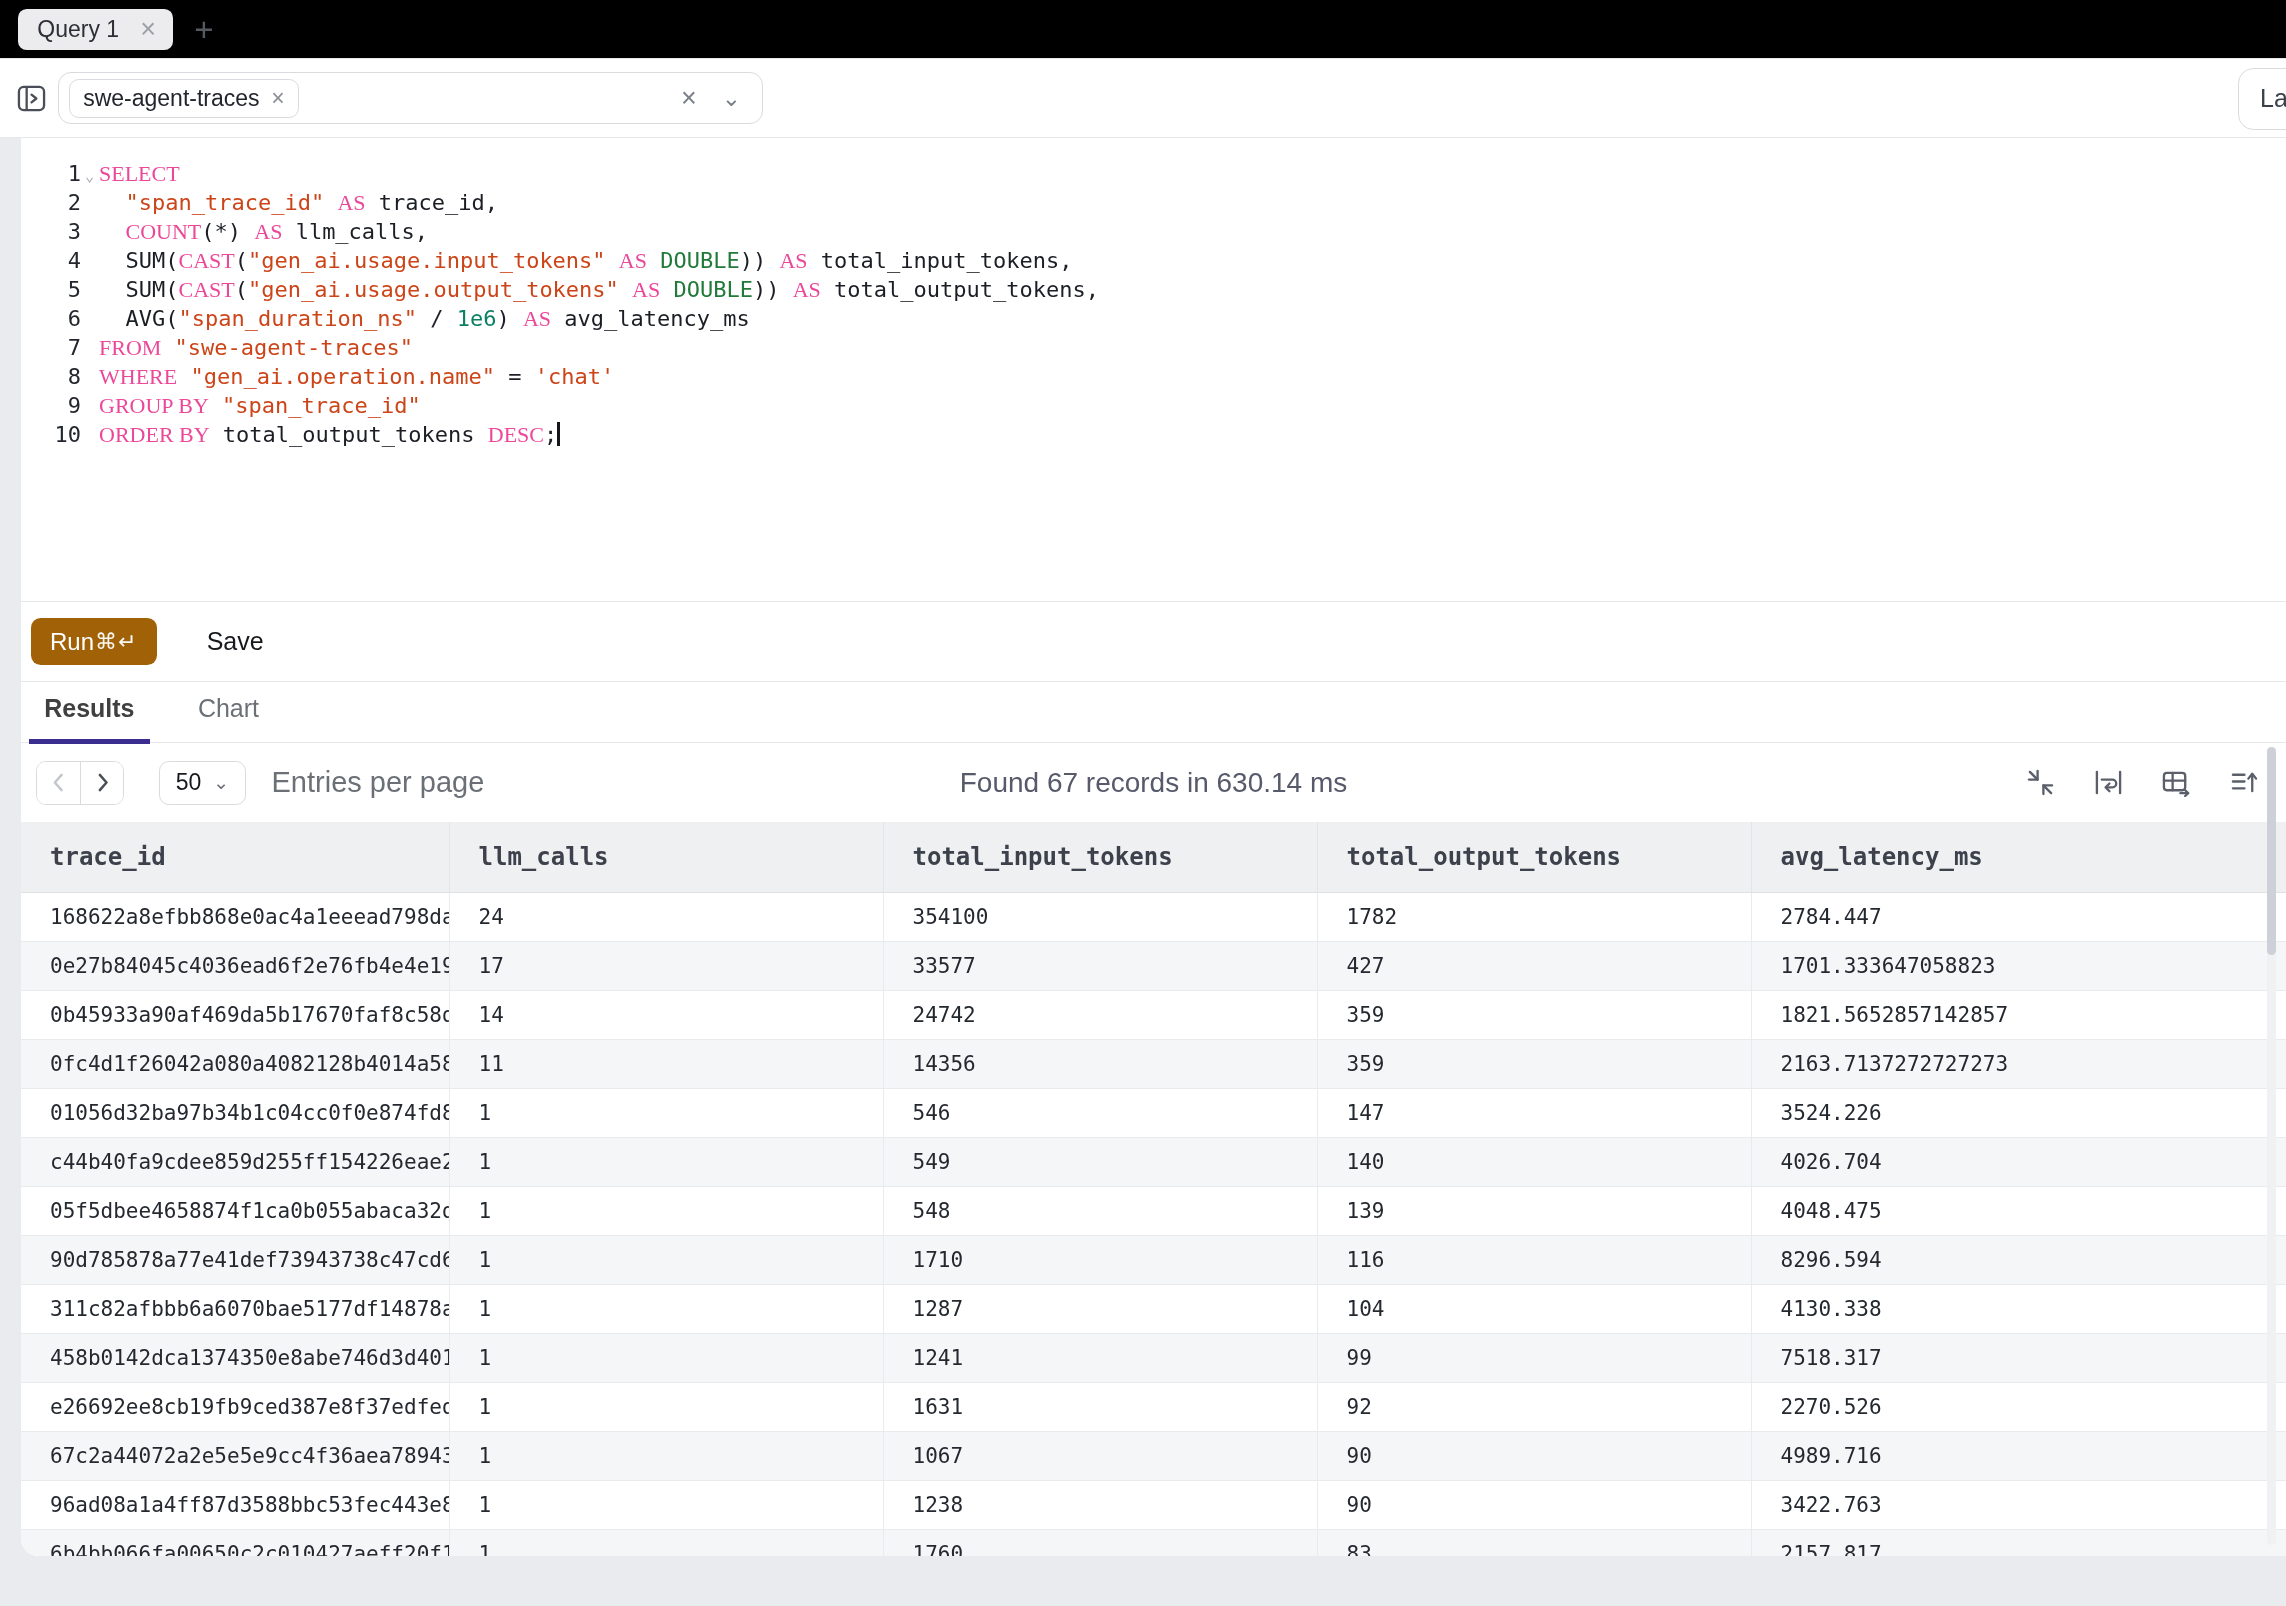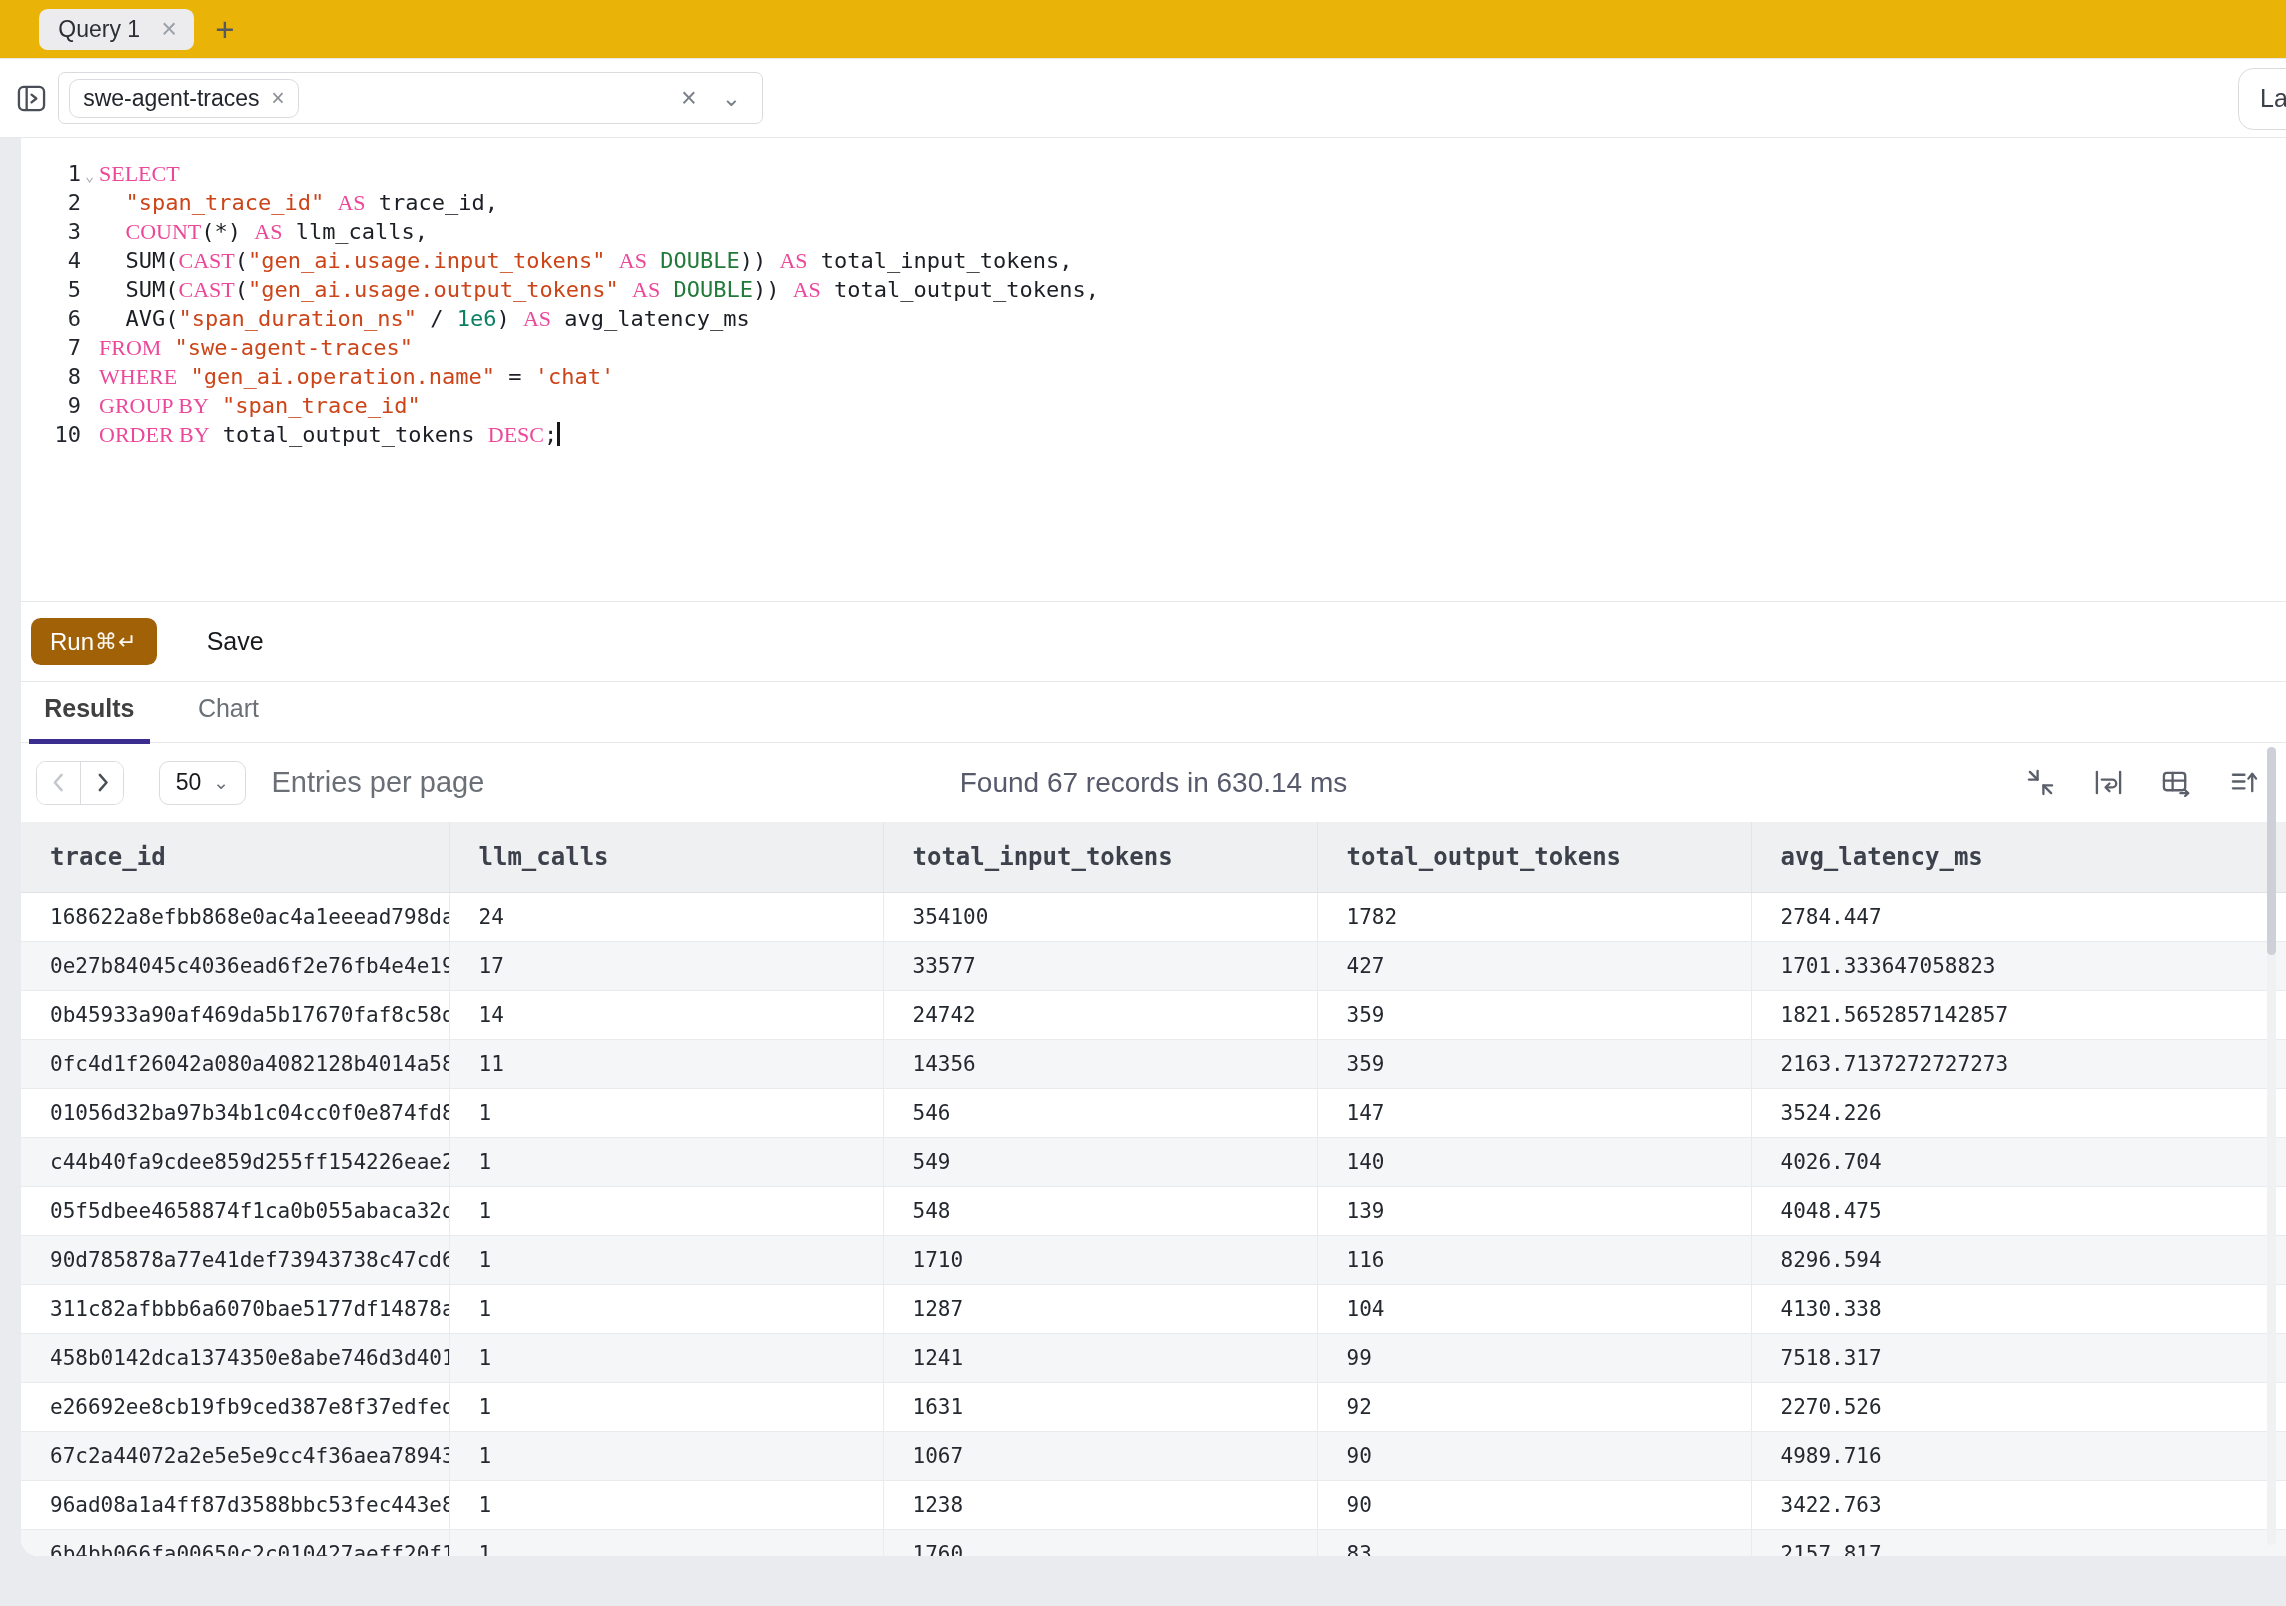--- a/index.html
+++ b/index.html
@@ -5,39 +5,39 @@
   * { margin:0; padding:0; box-sizing:border-box; }
   html,body { width:2286px; height:1607px; overflow:hidden; }
   body {
     background:#e9ebee;
     font-family:"Liberation Sans", sans-serif;
     color:#23262c;
     position:relative;
   }
   
   .tabbar {
-    height:59px; background:#eab308; border-bottom:1.9px solid #e7e8ea;
-    display:flex; align-items:center; padding-left:39px;
+    height:59px; background:#000000; border-bottom:1.9px solid #e7e8ea;
+    display:flex; align-items:center; padding-left:18px;
   }
   .querytab {
     display:flex; align-items:center; gap:21px;
     background:#ececee; border-radius:8.7px; height:41px; padding:0 17.4px 0 19.3px;
     font-size:23px; color:#2c2f36; cursor:pointer;
   }
   .querytab .close { color:#9ca1a8; font-size:27px; line-height:1; }
   .newtab { margin-left:21px; color:#555a62; font-size:33px; line-height:1; font-weight:300; cursor:pointer; }
 
   
   .toolbar {
     height:79px; background:#fff; border-bottom:1.9px solid #e7e8ea;
     display:flex; align-items:center; padding-left:17.4px; position:relative;
   }
   .panelicon { width:29px; height:29px; margin-right:11.6px; }
   .selectorbox {
-    width:705px; height:52px; border:1.9px solid #d9dbdf; border-radius:7px;
+    width:705px; height:52px; border:1.9px solid #d9dbdf; border-radius:13px;
     display:flex; align-items:center; padding:0 21px 0 9.7px; background:#fff;
   }
   .chip {
     display:flex; align-items:center; gap:11.6px;
     border:1.9px solid #d9dbdf; border-radius:9.7px; height:39px; padding:0 13.5px;
     font-size:23px; color:#22252b; background:#fff;
   }
   .chip .close { color:#8b9097; font-size:23px; line-height:1; }
   .selectorbox .spacer { flex:1; }
   .selclear { color:#7a8089; font-size:27px; margin-right:25px; cursor:pointer; line-height:1; }

